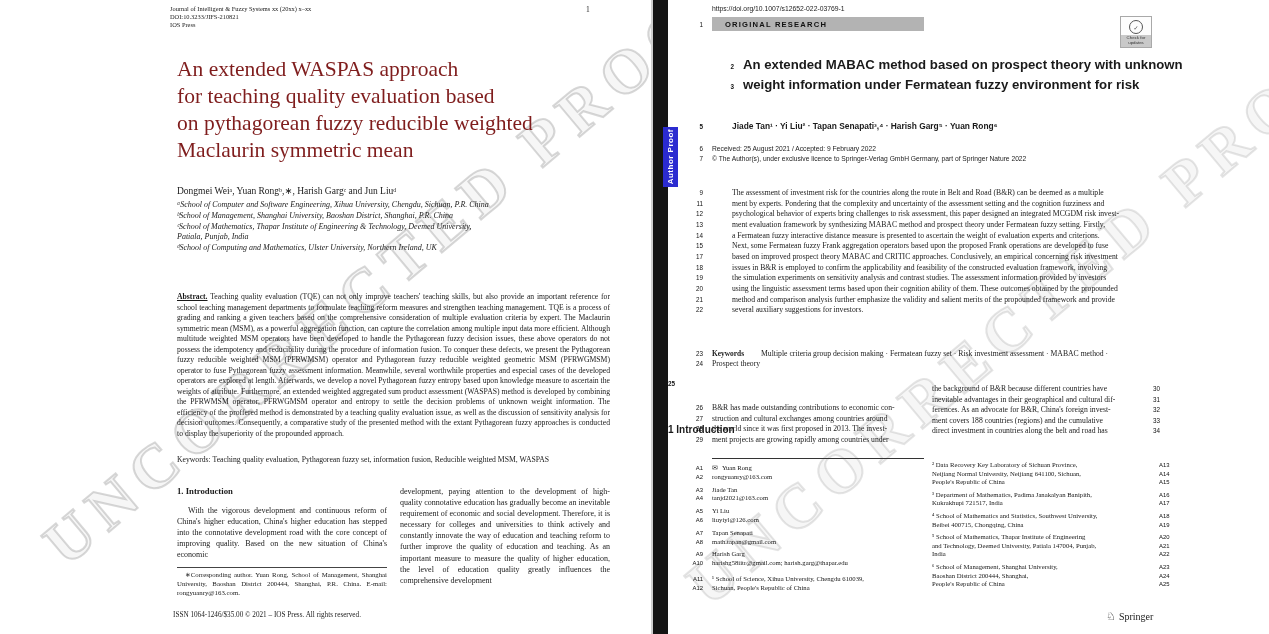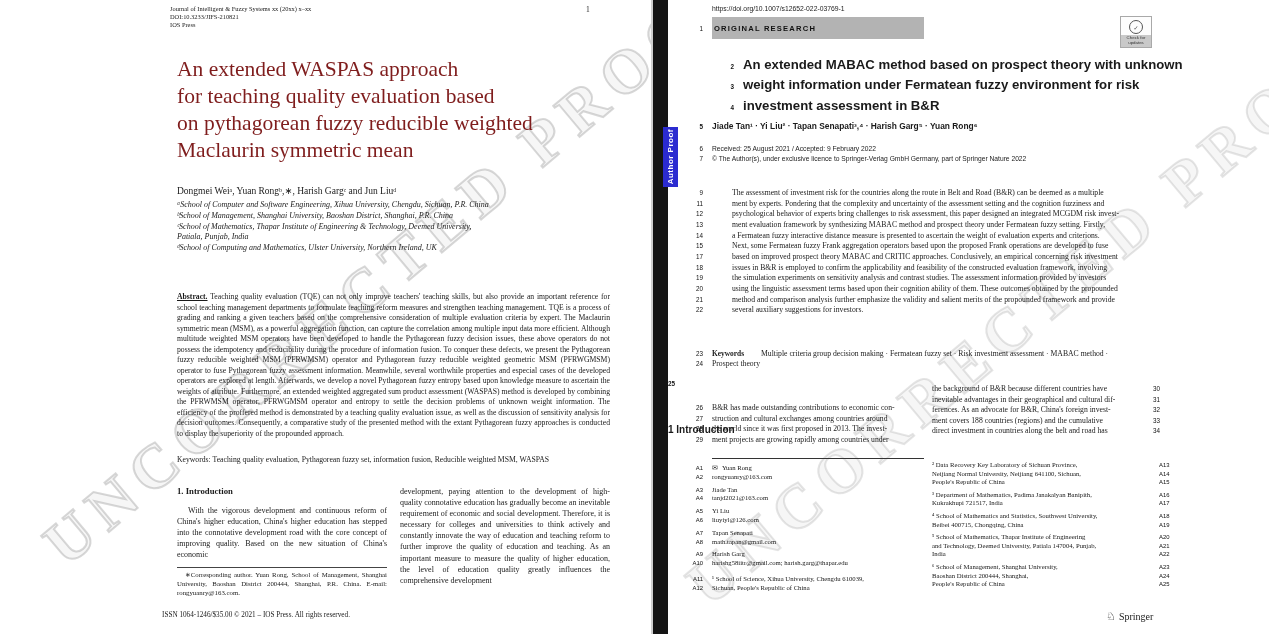--- a/index.html
+++ b/index.html
@@ -29,43 +29,43 @@
   #lp-abs{position:absolute;left:177px;top:292px;width:433px;font-size:7.7px;line-height:10.5px;text-align:justify;}
   #lp-abs b{font-size:7.7px;text-decoration:underline;}
   #lp-kw{position:absolute;left:177px;top:455px;width:433px;font-size:7.7px;}
   #lp-cols{position:absolute;left:177px;top:486px;width:433px;display:flex;gap:13px;}
   .lcol{width:210px;}
   #lp-cols h3{margin:0 0 9px 0;font-size:8.7px;}
   #lp-cols p{margin:0;font-size:8px;line-height:11.1px;text-align:justify;}
   .indent{text-indent:11px;}
   #lp-footnote{margin-top:7px;border-top:1px solid #444;padding-top:3px;font-size:6.8px;line-height:8.7px;
                text-align:justify;text-indent:8px;}
-  #lp-issn{position:absolute;left:162px;top:611px;font-size:7.2px;}
+  #lp-issn{position:absolute;left:173px;top:611px;font-size:7.2px;}
   
   .blk{position:absolute;left:0;width:534px;}
   .r{display:flex;align-items:baseline;}
   .n{flex:0 0 44px;text-align:right;padding-right:9px;box-sizing:border-box;
      font-family:"Liberation Sans",sans-serif;font-size:6.3px;color:#111;font-style:normal;}
   .nr{flex:0 0 26px;text-align:left;padding-left:9px;box-sizing:border-box;
      font-family:"Liberation Sans",sans-serif;font-size:6.3px;color:#111;}
   .t{flex:1;}
   #rp-doi{position:absolute;left:44px;top:5px;font-family:"Liberation Sans",sans-serif;font-size:6.8px;color:#222;}
   #rp-banner-row{top:17px;}
-  #rp-banner{width:212px;height:22px;background:#b3b3b3;display:flex;align-items:center;
+  #rp-banner{width:212px;height:14px;background:#b3b3b3;display:flex;align-items:center;
      font-family:"Liberation Sans",sans-serif;font-size:7.6px;font-weight:bold;letter-spacing:1.2px;
-     color:#111;padding-left:2px;box-sizing:border-box;}
+     color:#111;padding-left:13px;box-sizing:border-box;}
   #rp-badge{position:absolute;left:452px;top:16px;width:32px;height:32px;border:1px solid #a9a9a9;background:#fdfdfd;
      display:flex;flex-direction:column;align-items:center;justify-content:flex-end;box-sizing:border-box;cursor:pointer;}
   #rp-badge .circ{width:12px;height:12px;border:1.4px solid #555;border-radius:50%;margin:2px auto 1px auto;
      display:flex;align-items:center;justify-content:center;font-size:6px;color:#444;}
   #rp-badge .btxt{width:100%;background:#c9c9c9;font-family:"Liberation Sans",sans-serif;font-size:4.4px;
      line-height:4.8px;text-align:center;color:#333;padding:1px 0;}
   #rp-title{top:56px;font-family:"Liberation Sans",sans-serif;font-weight:bold;font-size:13.2px;margin-left:31px;}
   #rp-title .r{line-height:18.4px;}
-  #rp-authors{top:121px;font-family:"Liberation Sans",sans-serif;font-weight:bold;font-size:8.4px;}
+  #rp-authors{top:121px;font-family:"Liberation Sans",sans-serif;font-weight:bold;font-size:8.4px;gap:20px;}
   #rp-received{top:144px;font-family:"Liberation Sans",sans-serif;font-size:6.7px;color:#222;}
   #rp-received .r{line-height:9.6px;}
   #rp-abs-h{top:175px;font-family:"Liberation Sans",sans-serif;font-weight:bold;font-size:9.2px;}
   #rp-abs{top:188px;font-size:7.7px;}
   #rp-abs .r{line-height:10.65px;gap:20px;}
   #rp-kw{top:349px;font-size:7.7px;}
   #rp-kw .r{line-height:10.4px;}
   #rp-kw b{font-family:Liberation Serif, serif;font-size:7.4px;margin-right:17px;}
   #rp-intro-h{top:380px;font-family:"Liberation Sans",sans-serif;font-weight:bold;font-size:10px;flex-direction:column;}
   #rp-c1{top:403px;width:280px;font-size:7.7px;}
@@ -159,24 +159,20 @@
 
     <div class="blk z" id="rp-title">
       <div class="r">
           <span class="n">2</span>
           <span class="t">An extended MABAC method based on prospect theory with unknown</span>
         </div>
       <div class="r">
           <span class="n">3</span>
           <span class="t">weight information under Fermatean fuzzy environment for risk</span>
         </div>
-      <div class="r">
-          <span class="n">4</span>
-          <span class="t">investment assessment in B&amp;R</span>
-        </div>
     </div>
 
     <div class="blk r z" id="rp-authors">
       <span class="n">5</span>
       <span class="t">Jiade Tan¹ · Yi Liu² · Tapan Senapati³,⁴ · Harish Garg⁵ · Yuan Rong⁶</span>
     </div>
 
     <div class="blk z" id="rp-received">
       <div class="r">
           <span class="n">6</span>

